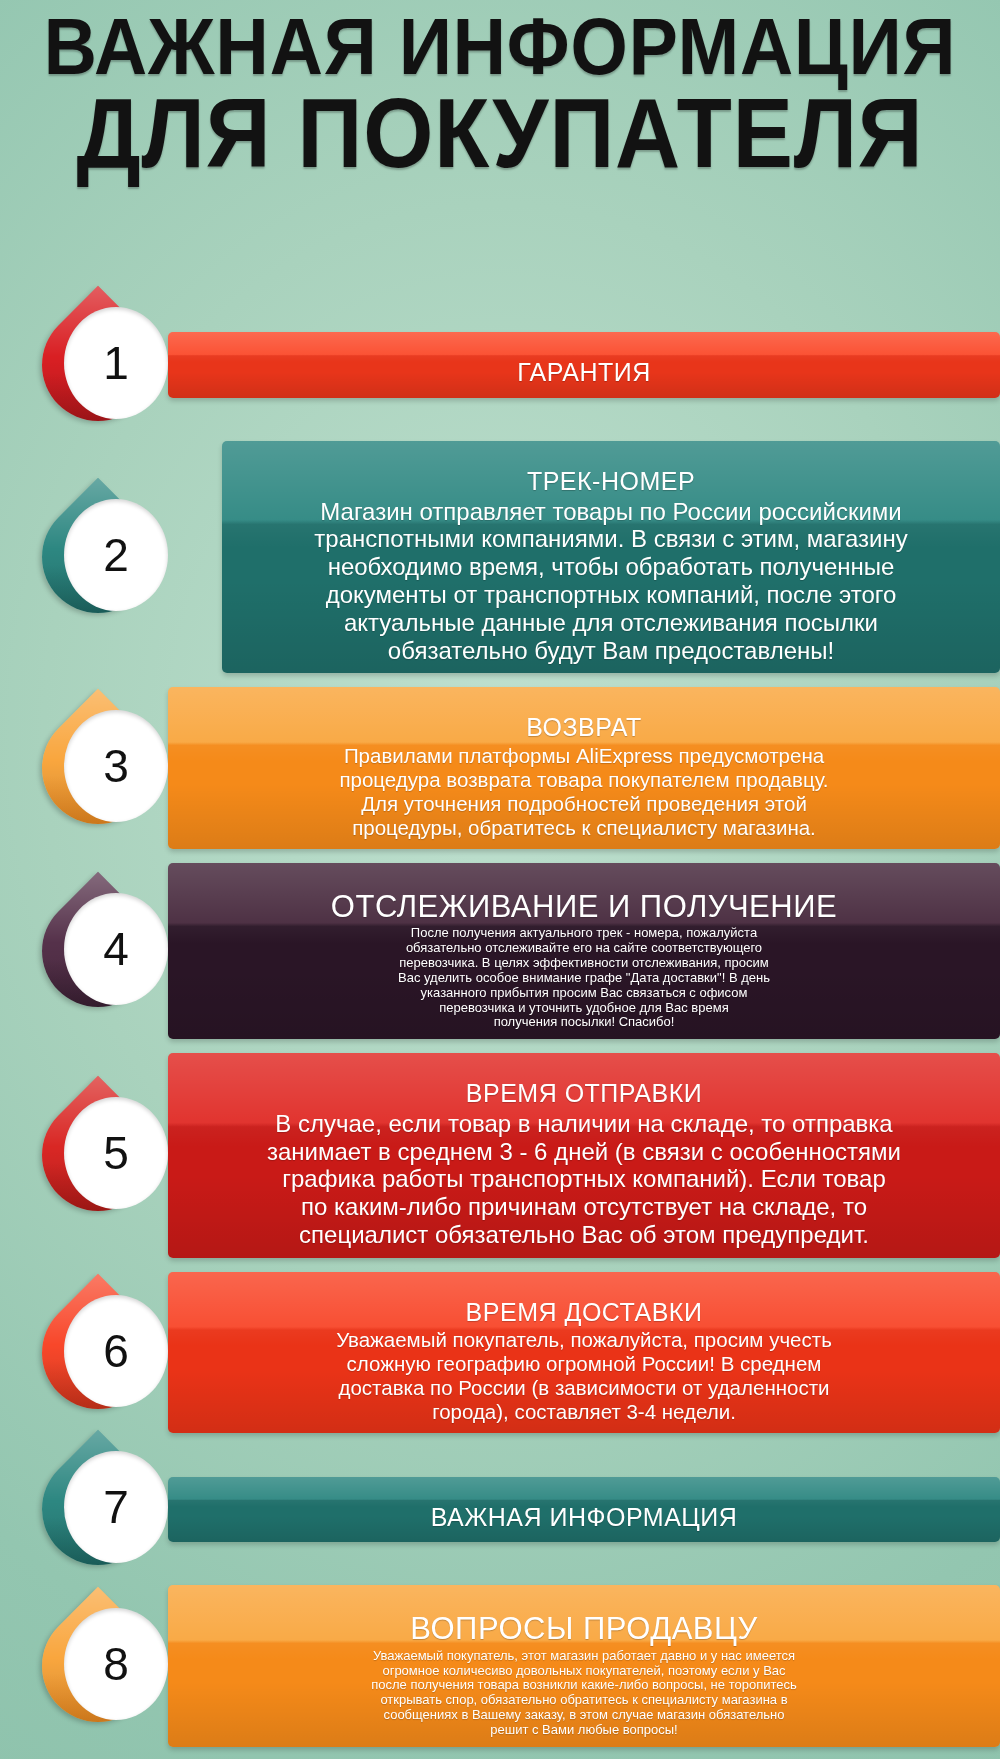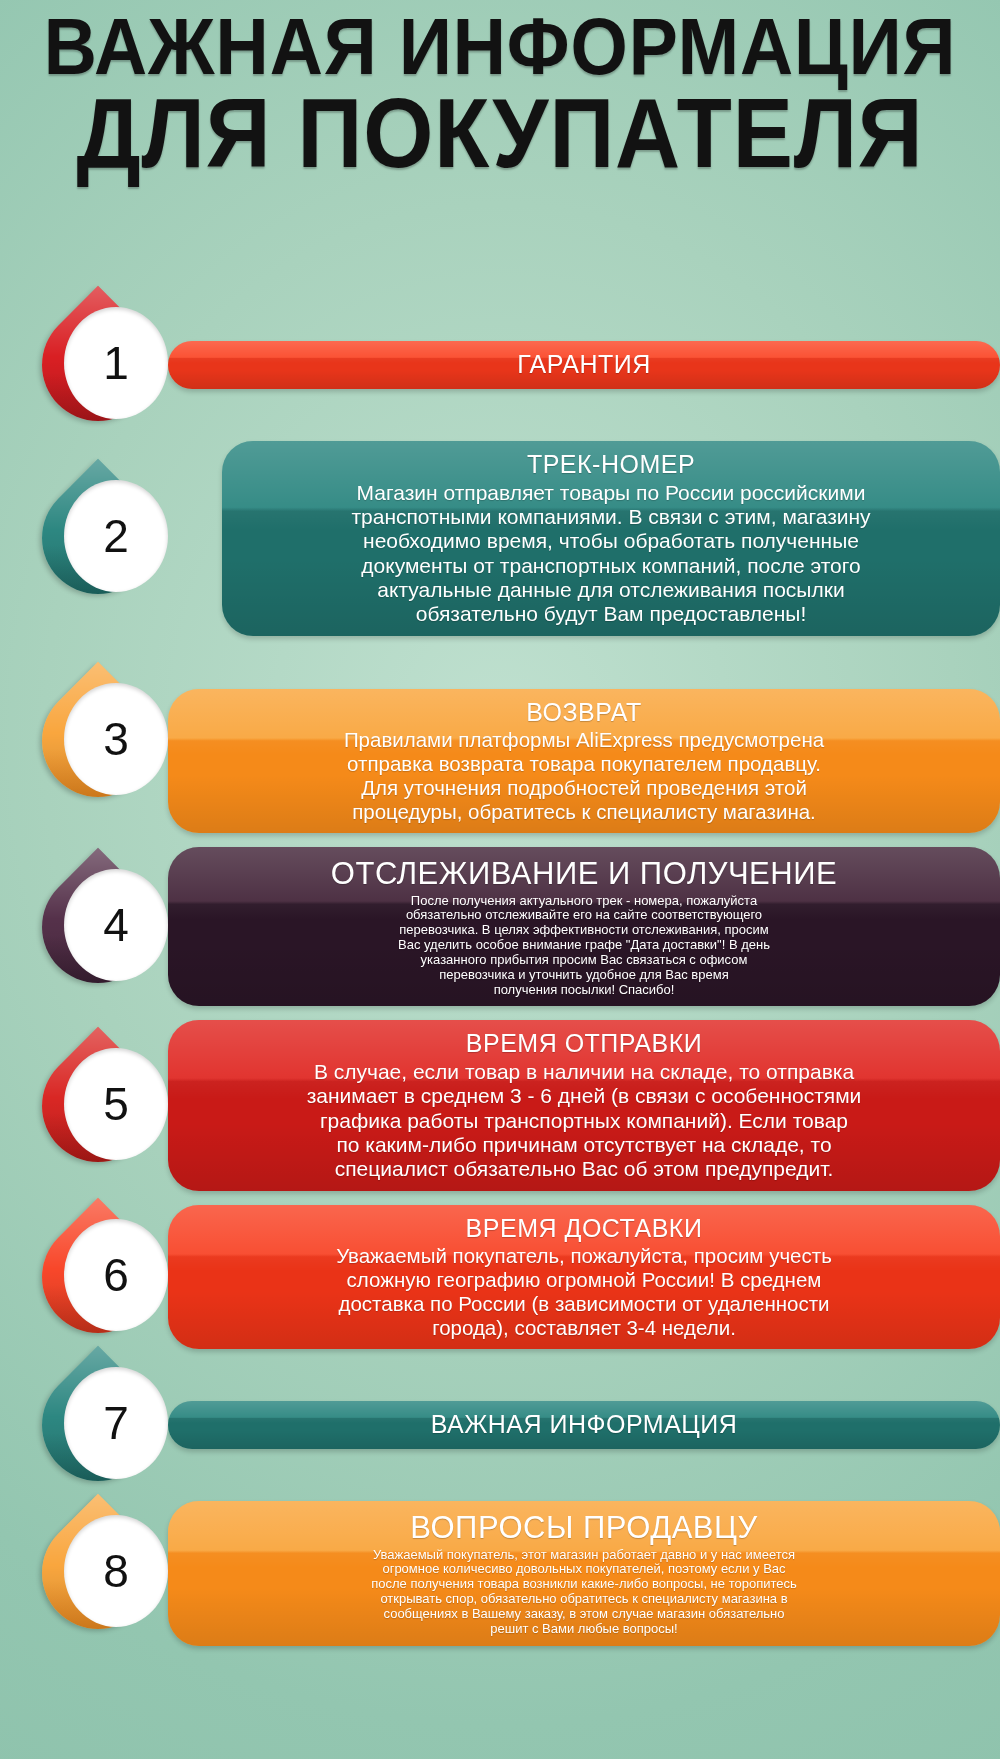--- a/index.html
+++ b/index.html
@@ -74,24 +74,24 @@
     font-family:"Liberation Sans","DejaVu Sans",sans-serif;
     font-size:46px;font-weight:400;color:#111;
     line-height:1;
   }
 
   
   .panel{
     position:relative;
     flex:1 1 auto;
     margin-left:-22px;
-    border-radius:31px;
+    border-radius:5px;
     color:#ffffff;
     text-align:center;
-    padding:7px 26px 9px 26px;
+    padding:24px 26px 9px 26px;
     box-shadow:0 3px 5px rgba(0,0,0,0.18);
     overflow:hidden;
     z-index:1;
   }
   .panel:before{
     content:"";position:absolute;left:0;right:0;top:0;height:46%;
     background:linear-gradient(180deg,rgba(255,255,255,0.17),rgba(255,255,255,0.0));
     pointer-events:none;
   }
   .panel:after{
@@ -109,21 +109,21 @@
   }
   .p-body{
     position:relative;z-index:2;
     font-size:20.5px;font-weight:400;
     line-height:1.17;
     text-shadow:0 1px 1px rgba(0,0,0,0.20);
     white-space:pre-line;
   }
   .row.dense .p-body{font-size:13px;line-height:1.14;}
   .row.dense .p-head{font-size:31px;}
-  .row.small .p-body{font-size:21px;line-height:1.16;}
+  .row.small .p-body{font-size:24px;line-height:1.16;}
 </style>
 </head>
 <body>
 
 <div class="title-block">
   <span class="title-line l1">ВАЖНАЯ ИНФОРМАЦИЯ</span>
   <span class="title-line l2">ДЛЯ ПОКУПАТЕЛЯ</span>
 </div>
 
 <div class="rows" id="rows">
@@ -155,24 +155,24 @@
 обязательно будут Вам предоставлены!</div>
       </div>
     </div>
     <div class="row">
       <div class="badge">
         <div class="leaf" style="background: linear-gradient(135deg, rgb(249, 166, 62) 0%, rgb(249, 166, 62) 55%, rgb(239, 130, 18) 100%);"></div>
         <div class="disc">
           <span class="disc-num">3</span>
         </div>
       </div>
-      <div class="panel" style="background: linear-gradient(rgb(249, 166, 62) 0%, rgb(249, 166, 62) 34%, rgb(245, 138, 25) 36%, rgb(245, 138, 25) 100%); margin-top: 39px;">
+      <div class="panel" style="background: linear-gradient(rgb(249, 166, 62) 0%, rgb(249, 166, 62) 34%, rgb(245, 138, 25) 36%, rgb(245, 138, 25) 100%);">
         <div class="p-head">ВОЗВРАТ</div>
         <div class="p-body">Правилами платформы AliExpress предусмотрена
-отправка возврата товара  покупателем продавцу.
+процедура возврата товара  покупателем продавцу.
 Для уточнения подробностей проведения этой
 процедуры, обратитесь к специалисту магазина.</div>
       </div>
     </div>
     <div class="row dense">
       <div class="badge">
         <div class="leaf" style="background: linear-gradient(135deg, rgb(85, 49, 74) 0%, rgb(85, 49, 74) 55%, rgb(49, 25, 43) 100%);"></div>
         <div class="disc">
           <span class="disc-num">4</span>
         </div>

